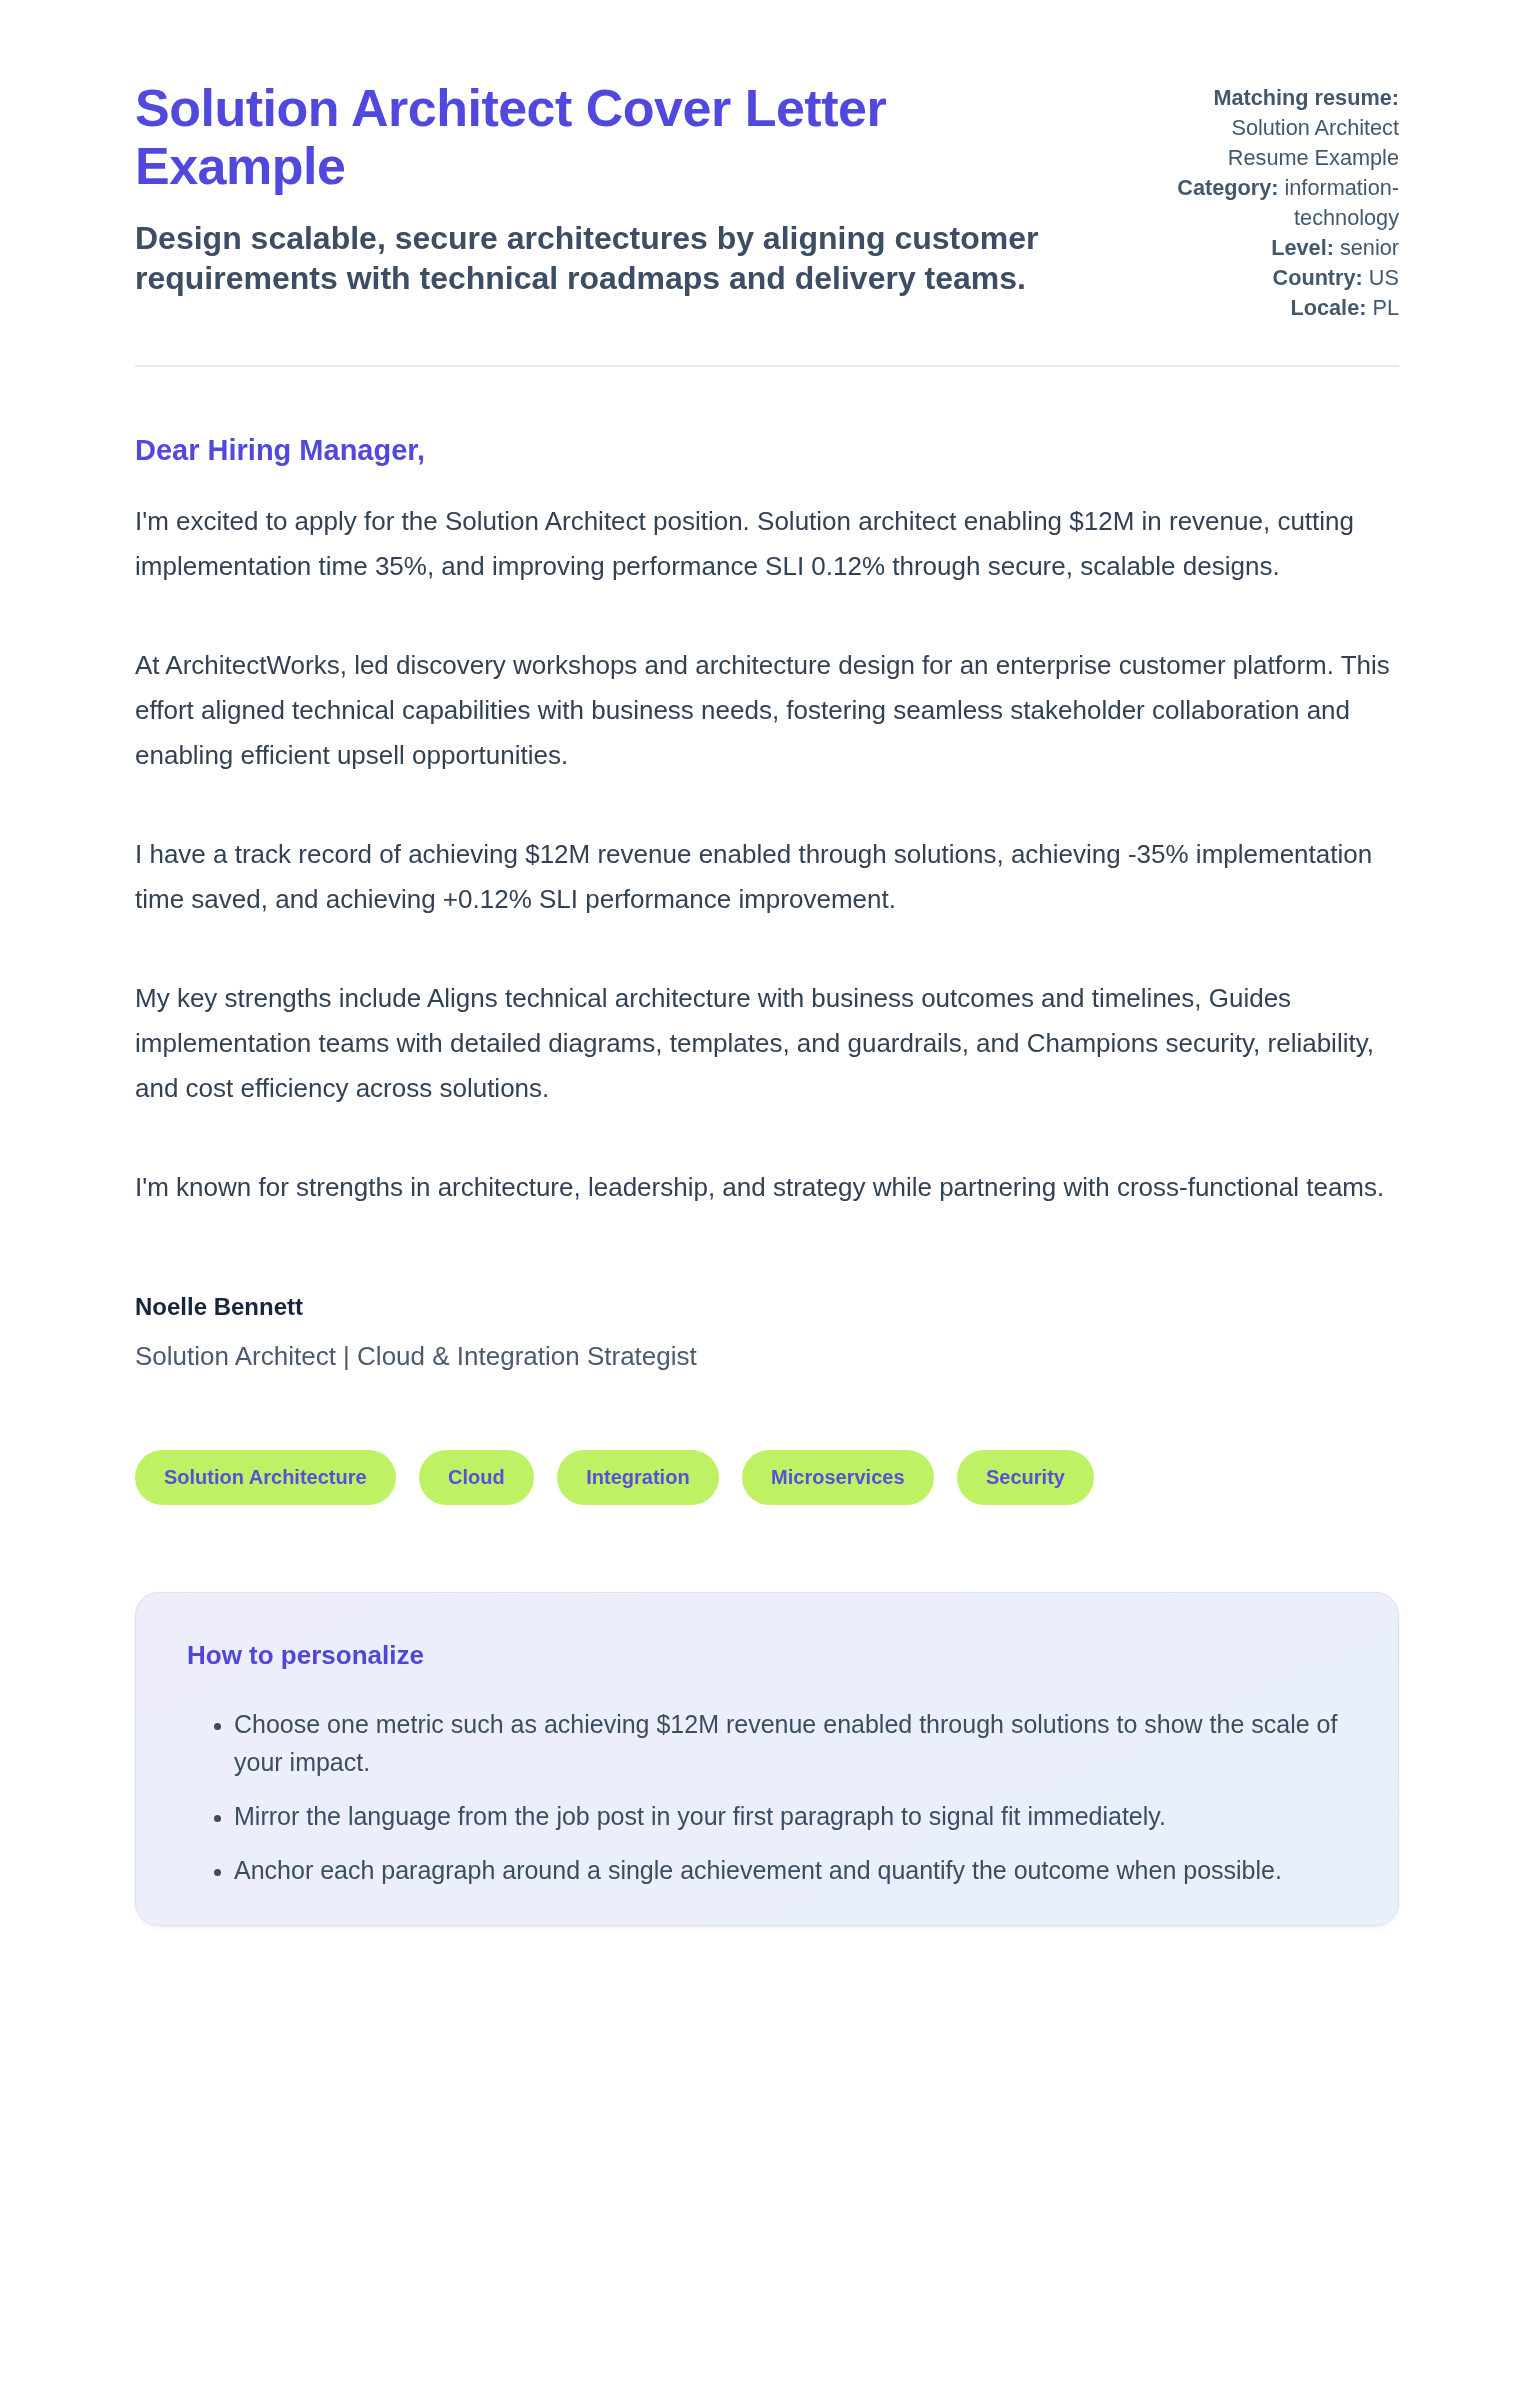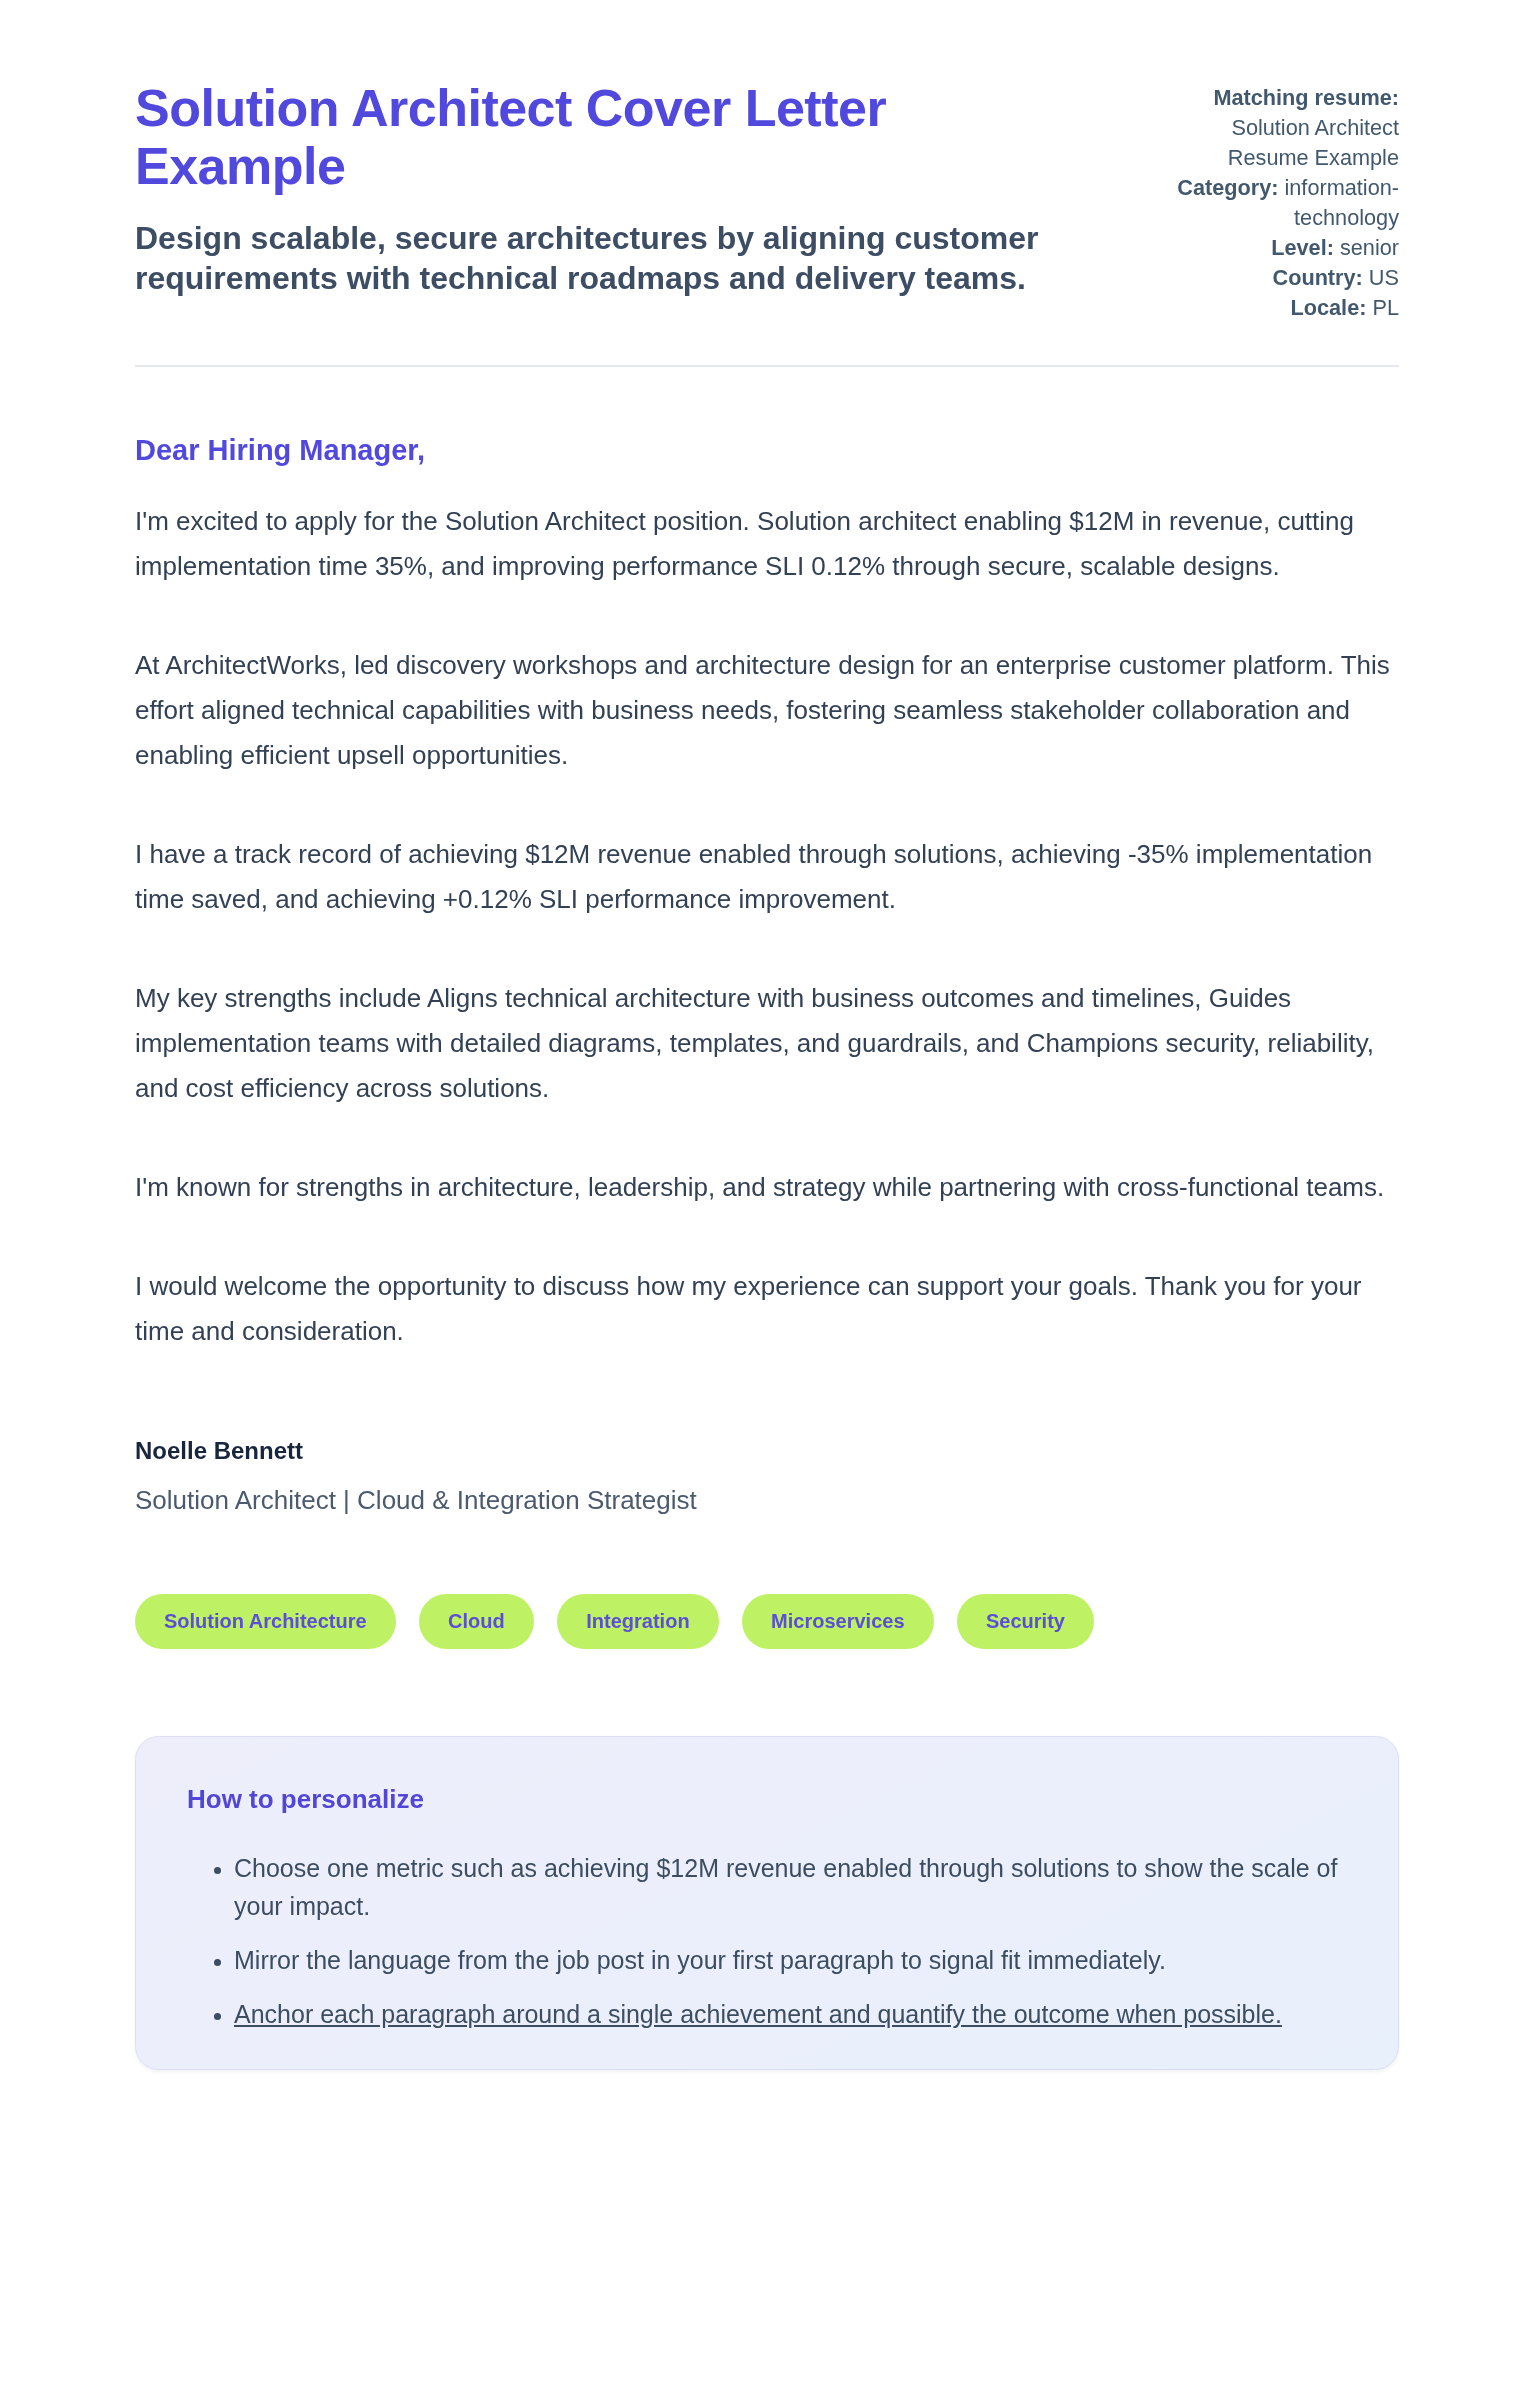--- a/index.html
+++ b/index.html
@@ -110,21 +110,21 @@
     margin: 0;
     padding: 0 0 0 47px;
   }
   .tips li {
     font-size: 25px;
     line-height: 38px;
     color: #3c4d61;
     margin-bottom: 16px;
   }
   .tips li::marker { color: #3c4d61; font-size: 21.7px; }
-  .tips li:last-child { margin-bottom: 0; text-decoration: underline; }
+  .tips li:last-child { margin-bottom: 0; }
 </style>
 </head>
 <body>
 
 <div class="page">
 
   <div class="header">
     <div class="header-left">
       <h1 class="page-title">Solution Architect Cover Letter Example</h1>
       <p class="page-subtitle">Design scalable, secure architectures by aligning customer requirements with technical roadmaps and delivery teams.</p>
@@ -145,21 +145,20 @@
 
   <hr class="divider">
 
   <div>
     <p class="salutation">Dear Hiring Manager,</p>
     <p class="para">I'm excited to apply for the Solution Architect position. Solution architect enabling $12M in revenue, cutting implementation time 35%, and improving performance SLI 0.12% through secure, scalable designs.</p>
     <p class="para">At ArchitectWorks, led discovery workshops and architecture design for an enterprise customer platform. This effort aligned technical capabilities with business needs, fostering seamless stakeholder collaboration and enabling efficient upsell opportunities.</p>
     <p class="para">I have a track record of achieving $12M revenue enabled through solutions, achieving -35% implementation time saved, and achieving +0.12% SLI performance improvement.</p>
     <p class="para">My key strengths include Aligns technical architecture with business outcomes and timelines, Guides implementation teams with detailed diagrams, templates, and guardrails, and Champions security, reliability, and cost efficiency across solutions.</p>
     <p class="para">I'm known for strengths in architecture, leadership, and strategy while partnering with cross-functional teams.</p>
-    <p class="para">I would welcome the opportunity to discuss how my experience can support your goals. Thank you for your time and consideration.</p>
     <p class="sig-name">Noelle Bennett</p>
     <p class="sig-role">Solution Architect | Cloud &amp; Integration Strategist</p>
   </div>
 
   <div class="tags">
     <span class="tag">Solution Architecture</span>
     <span class="tag">Cloud</span>
     <span class="tag">Integration</span>
     <span class="tag">Microservices</span>
     <span class="tag">Security</span>

